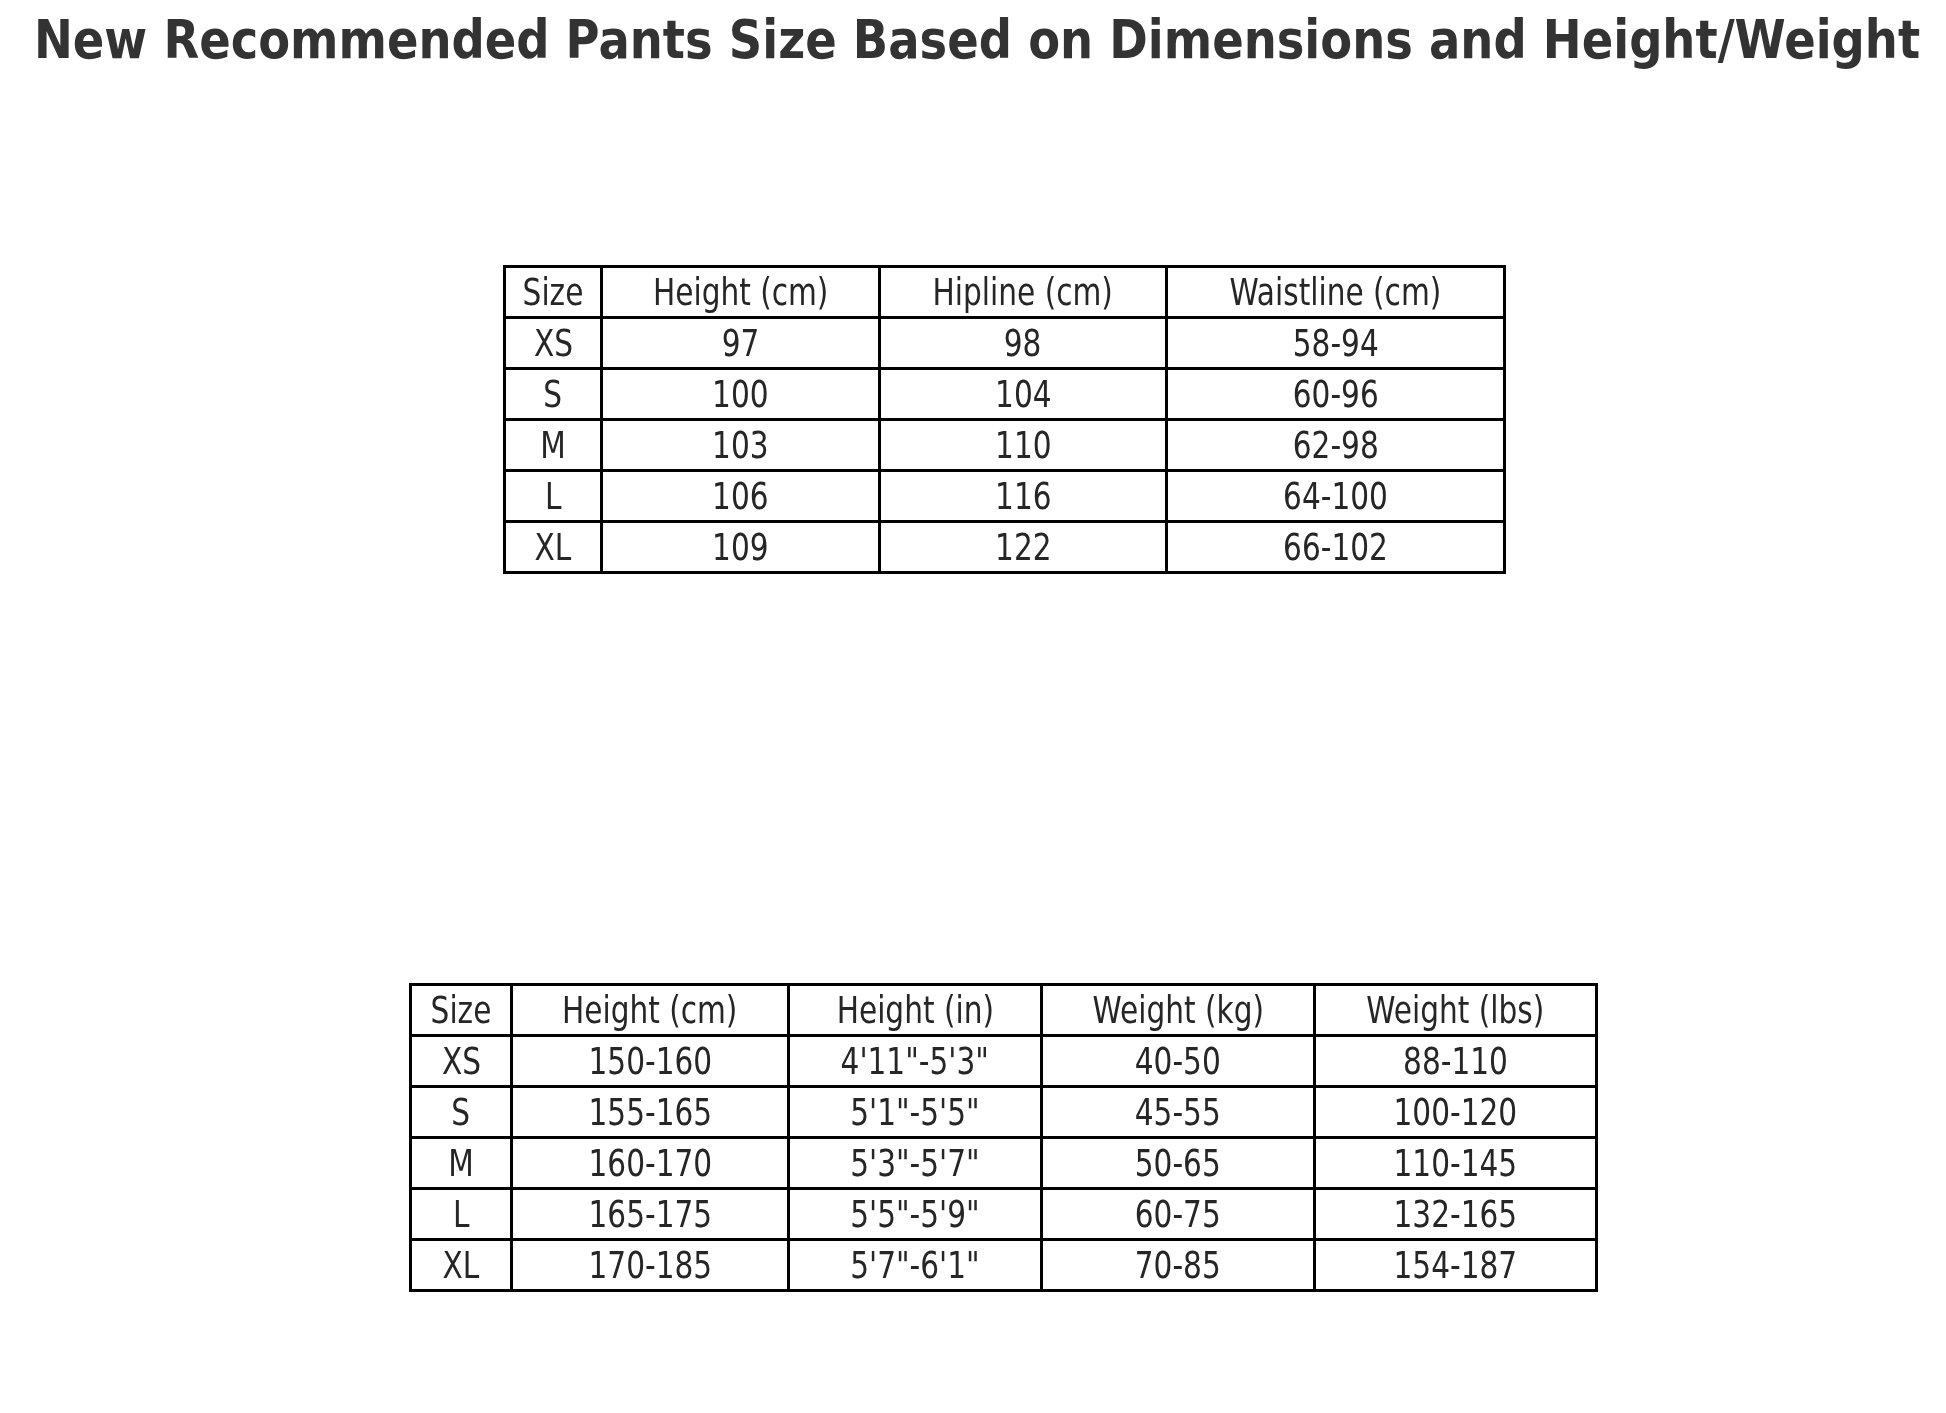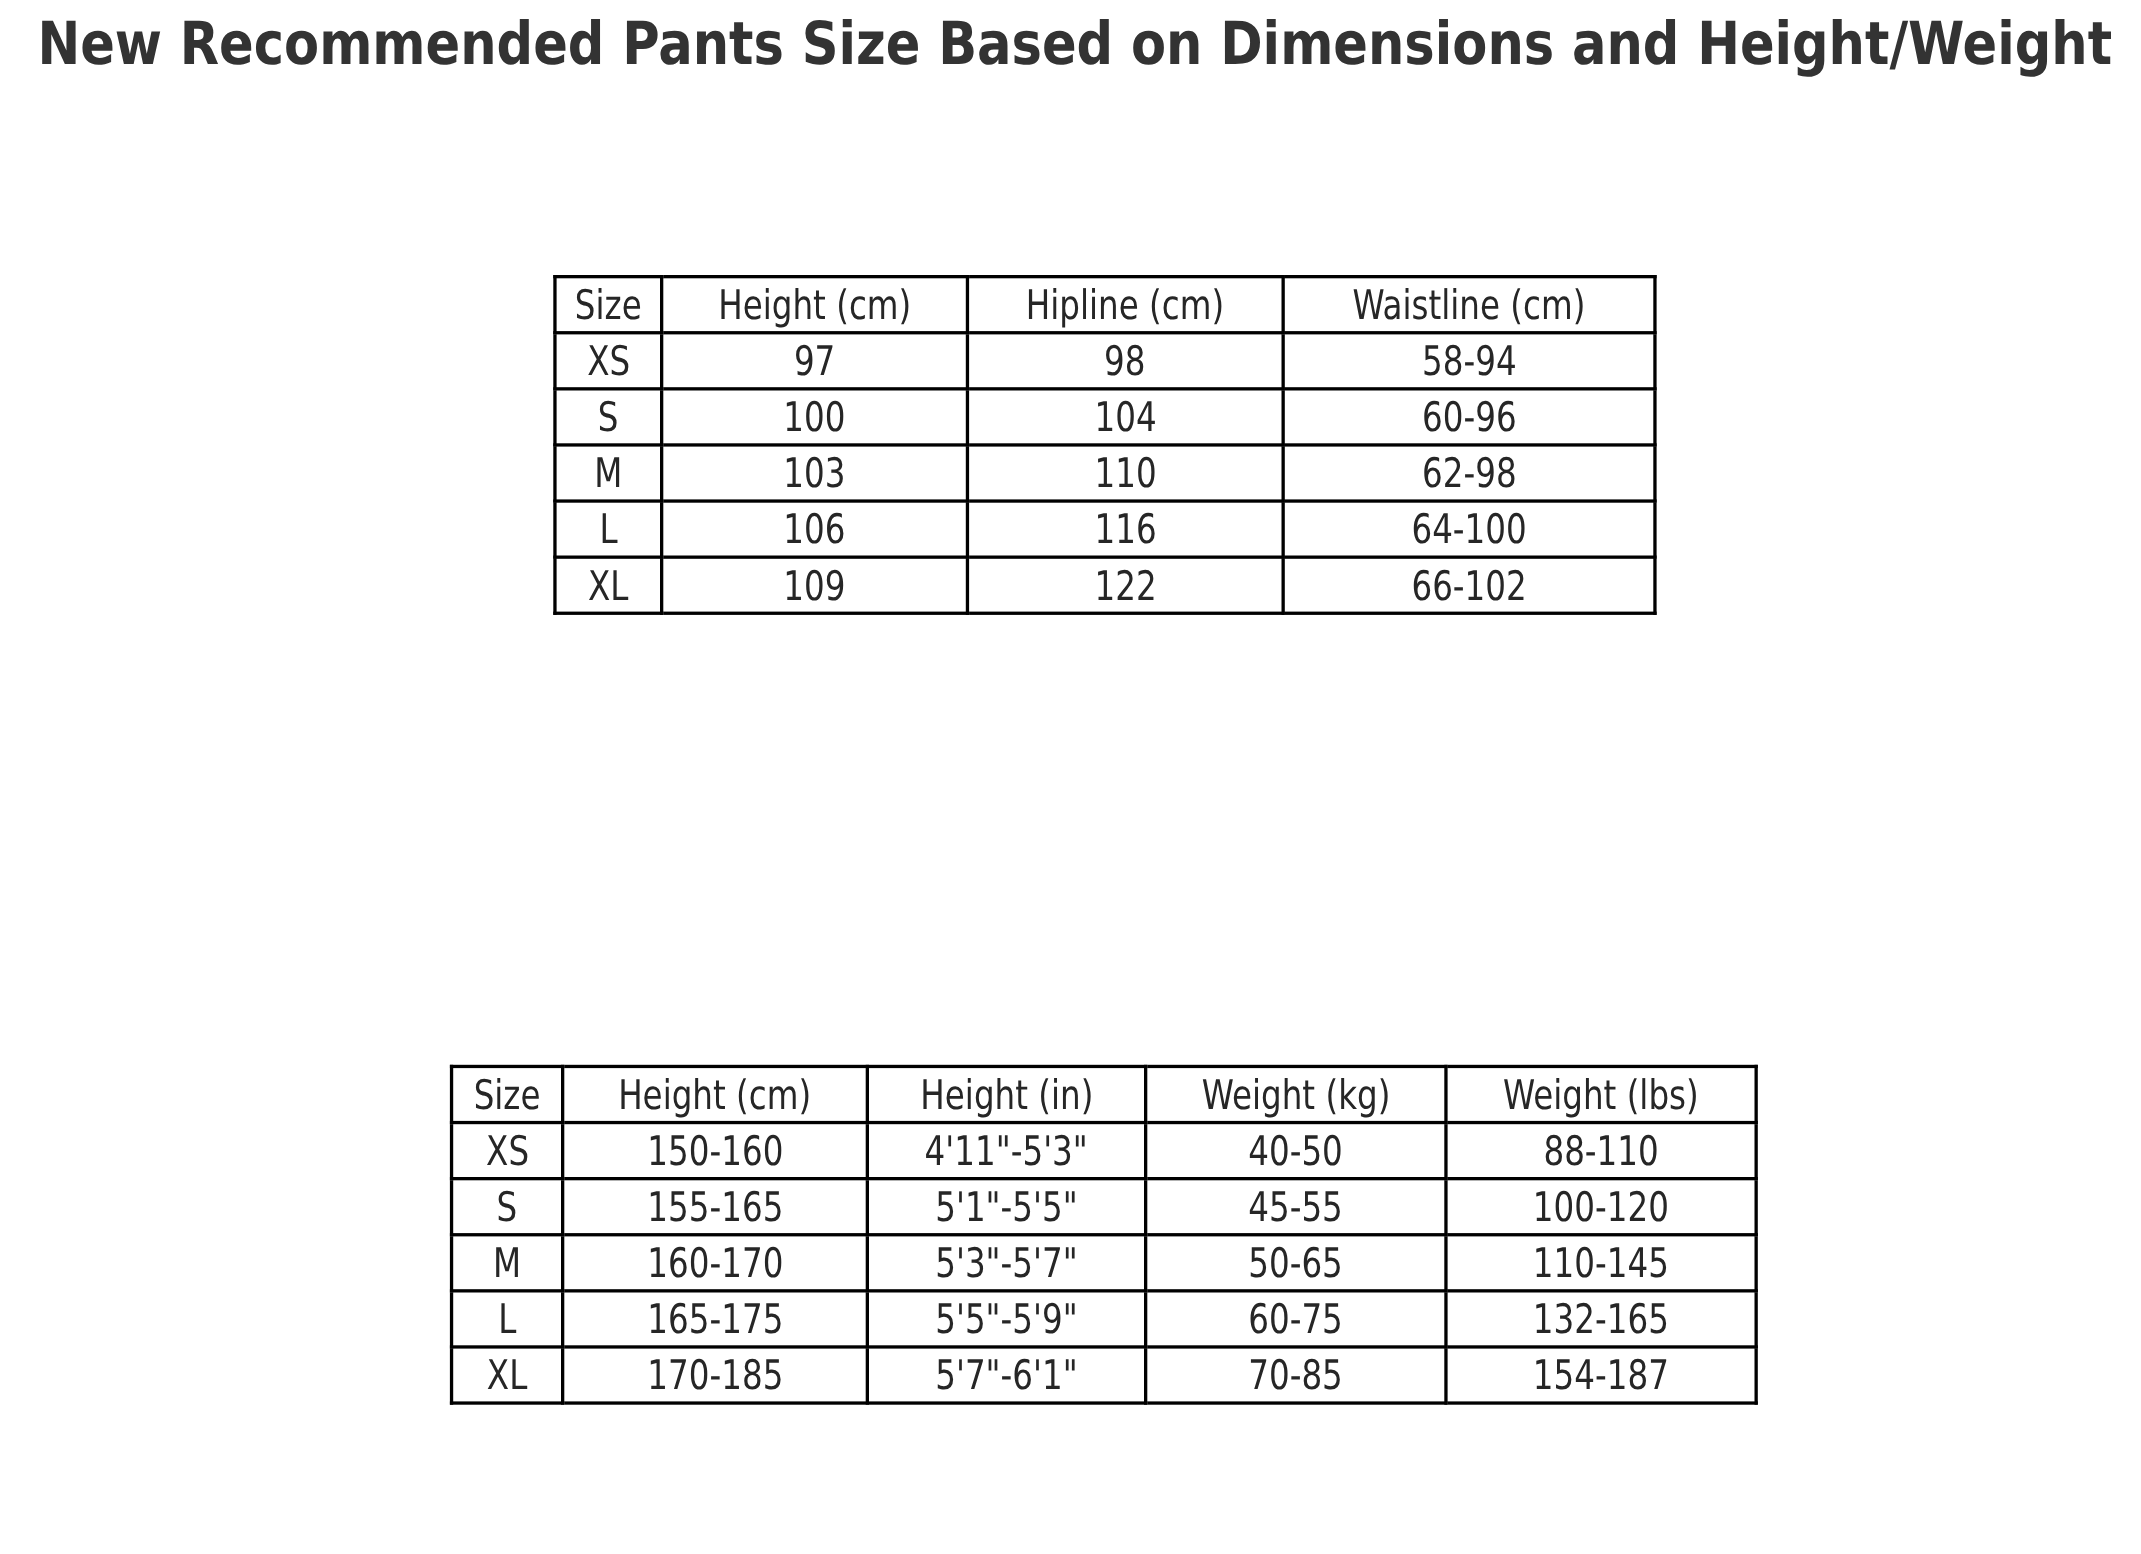--- a/index.html
+++ b/index.html
@@ -24,20 +24,21 @@
   .page-title .condensed {
     display: inline-block;
     transform: scaleX(0.86);
     transform-origin: left center;
   }
   table.sizing-table {
     position: absolute;
     border-collapse: collapse;
     table-layout: fixed;
     background: #ffffff;
+    margin-top: 15px;
   }
   table.sizing-table th,
   table.sizing-table td {
     border: 3px solid #000000;
     text-align: center;
     vertical-align: middle;
     font-weight: normal;
     font-size: 37px;
     color: #262626;
     height: 48px;

